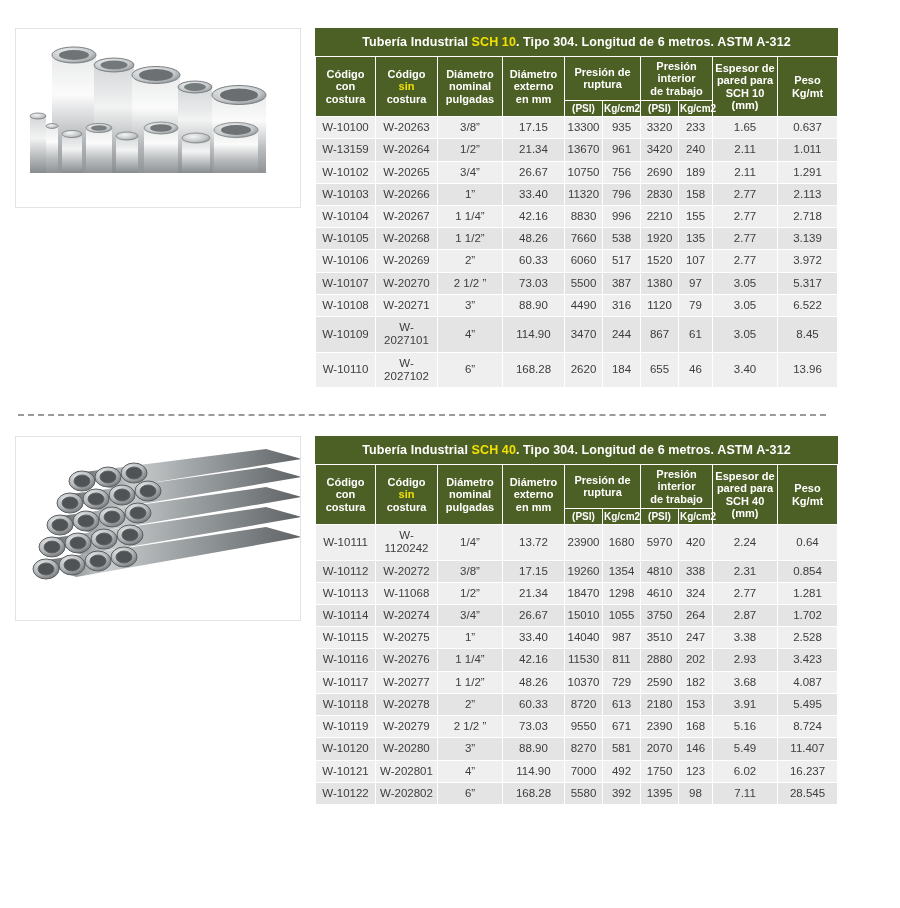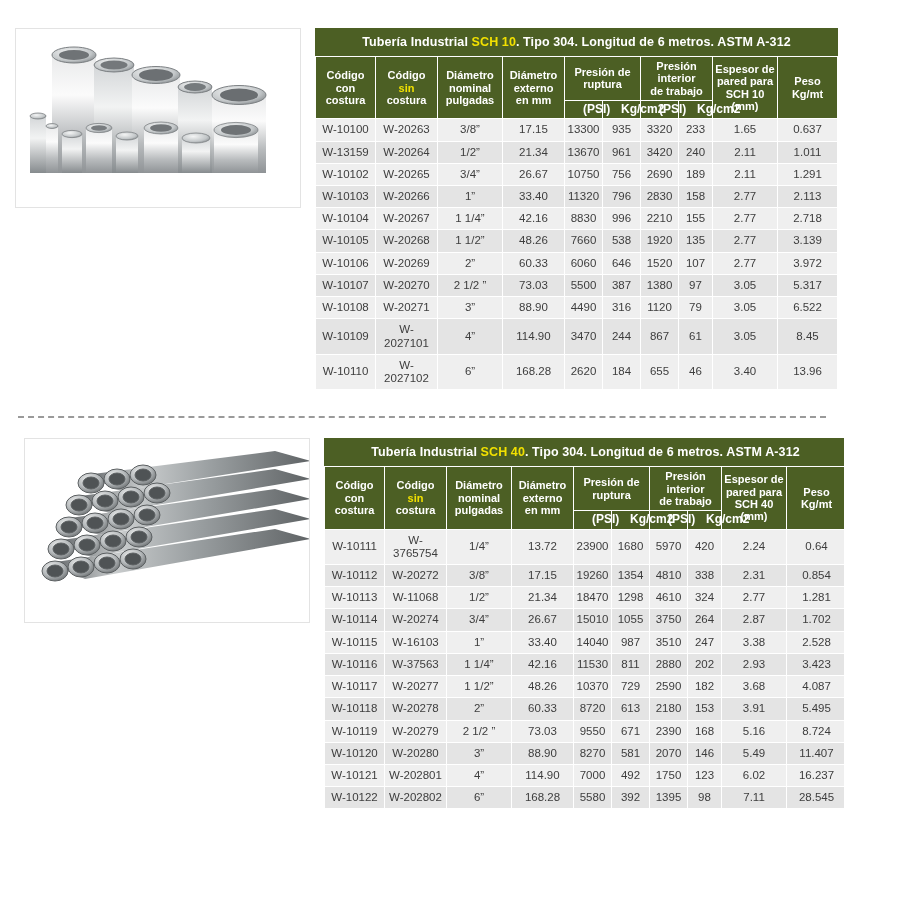--- a/index.html
+++ b/index.html
@@ -15,21 +15,21 @@
     height: 908px;
     overflow: hidden;
   }
 
   .section {
     display: flex;
     align-items: flex-start;
     padding: 0;
   }
   .section.first { padding-top: 28px; }
-  .section.second { padding-top: 20px; margin-left: 9px; }
+  .section.second { padding-top: 20px; }
 
   .img-col {
     width: 315px;
     flex: 0 0 315px;
     display: flex;
     justify-content: center;
   }
   .photo-frame {
     width: 286px;
     height: 180px;
@@ -68,23 +68,23 @@
     background: #4c5f24;
     color: #ffffff;
     font-size: 11px;
     font-weight: bold;
     text-align: center;
     border: 1px solid #ffffff;
     padding: 3px 2px;
     line-height: 1.12;
   }
   th.sub {
-    font-size: 12px;
+    font-size: 10px;
     font-weight: bold;
-    padding: 2px 18px;
+    padding: 2px 1px;
   }
   th .y { color: #f2e100; }
   td {
     font-size: 11.5px;
     color: #3d3d3d;
     text-align: center;
     border: 1px solid #ffffff;
     padding: 4px 2px;
     background: #efefef;
     line-height: 1.15;
@@ -278,21 +278,21 @@
               <td>135</td>
               <td>2.77</td>
               <td>3.139</td>
             </tr>
             <tr>
               <td class="code">W-10106</td>
               <td class="code">W-20269</td>
               <td>2”</td>
               <td>60.33</td>
               <td>6060</td>
-              <td>646</td>
+              <td>517</td>
               <td>1520</td>
               <td>107</td>
               <td>2.77</td>
               <td>3.972</td>
             </tr>
             <tr class="alt">
               <td class="code">W-10107</td>
               <td class="code">W-20270</td>
               <td>2 1/2 ”</td>
               <td>73.03</td>
@@ -451,21 +451,21 @@
           <tr>
             <th class="sub">(PSI)</th>
             <th class="sub">Kg/cm2</th>
             <th class="sub">(PSI)</th>
             <th class="sub">Kg/cm2</th>
           </tr>
         </thead>
         <tbody>
             <tr>
               <td class="code">W-10111</td>
-              <td class="code">W-3765754</td>
+              <td class="code">W-1120242</td>
               <td>1/4”</td>
               <td>13.72</td>
               <td>23900</td>
               <td>1680</td>
               <td>5970</td>
               <td>420</td>
               <td>2.24</td>
               <td>0.64</td>
             </tr>
             <tr class="alt">
@@ -499,33 +499,33 @@
               <td>26.67</td>
               <td>15010</td>
               <td>1055</td>
               <td>3750</td>
               <td>264</td>
               <td>2.87</td>
               <td>1.702</td>
             </tr>
             <tr>
               <td class="code">W-10115</td>
-              <td class="code">W-16103</td>
+              <td class="code">W-20275</td>
               <td>1”</td>
               <td>33.40</td>
               <td>14040</td>
               <td>987</td>
               <td>3510</td>
               <td>247</td>
               <td>3.38</td>
               <td>2.528</td>
             </tr>
             <tr class="alt">
               <td class="code">W-10116</td>
-              <td class="code">W-37563</td>
+              <td class="code">W-20276</td>
               <td>1 1/4”</td>
               <td>42.16</td>
               <td>11530</td>
               <td>811</td>
               <td>2880</td>
               <td>202</td>
               <td>2.93</td>
               <td>3.423</td>
             </tr>
             <tr>

